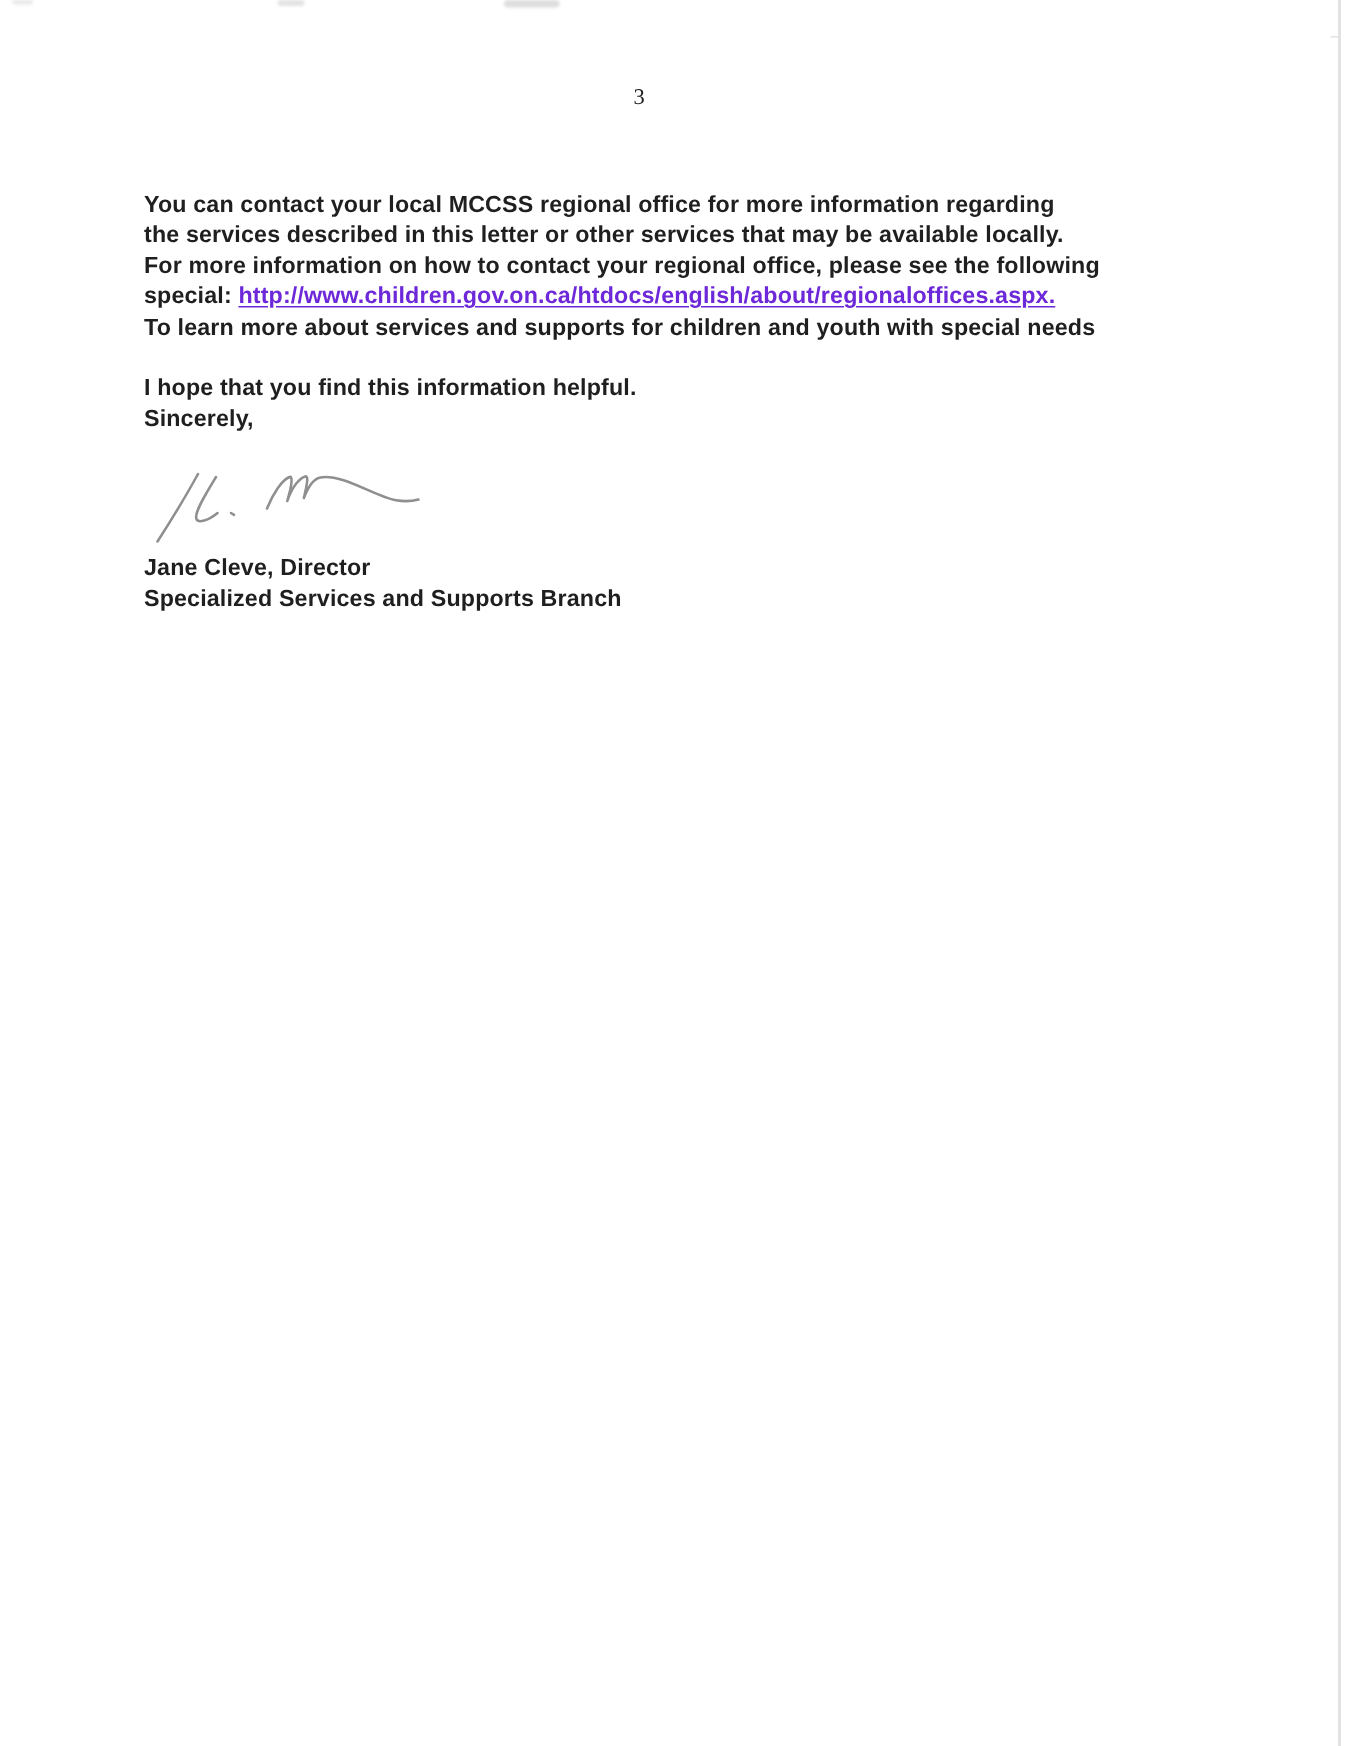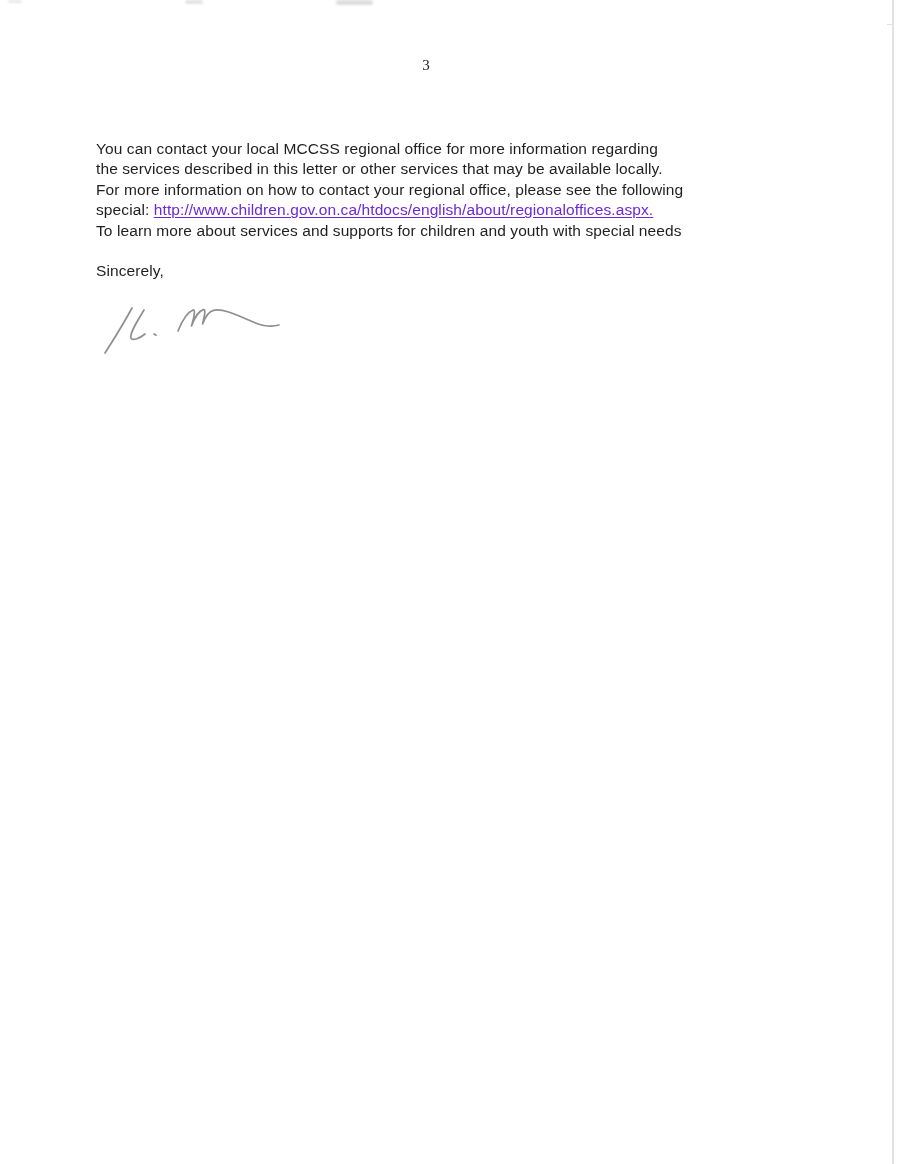--- a/index.html
+++ b/index.html
@@ -51,25 +51,26 @@
     width: 100px;
     text-align: center;
     font-family: "Liberation Serif", serif;
     font-size: 15px;
     color: #222;
   }
 
   .letter-body {
     position: absolute;
     left: 96px;
-    top: 139px;
+    top: 127px;
     width: 700px;
     font-size: 15.5px;
     line-height: 20.4px;
     letter-spacing: 0.1px;
+    font-weight: bold;
   }
   .letter-body p { margin: 0; }
   .para { margin-top: 20.4px; }
   .para-first { margin-top: 0; }
   .para-closing { margin-top: 17.6px; }
   .doc-link {
     color: #6d28d9;
     text-decoration: underline;
     text-underline-offset: 2px;
     cursor: pointer;
@@ -104,35 +105,40 @@
       <span>the services described in this letter or other services that may be available locally.</span><br>
       <span>For more information on how to contact your regional office, please see the following</span><br>
       <span><span>special: </span><span class="doc-link">http://www.children.gov.on.ca/htdocs/english/about/regionaloffices.aspx.</span></span>
     </p>
 
     <p class="para">
       <span>To learn more about services and supports for children and youth with special needs</span><br>
       <br>
     </p>
 
+    <p class="para">I hope that you find this information helpful.</p>
 
     <p class="para para-closing">Sincerely,</p>
 
     <div class="signature-wrap">
       <svg width="190" height="60" viewBox="0 0 190 60">
         <g fill="none" stroke="#8f8f8f" stroke-width="1.7" stroke-linecap="round" stroke-linejoin="round">
 
           <path d="M34,7 C28,18 16,38 7,52"></path>
 
           <path d="M46,9 C40,19 31,33 33,37 C34,40 41,38 47,33"></path>
           <path d="M56,33 l2,1.2"></path>
 
           <path d="M80,30 C84,20 90,11 95,9 C97,8.2 96.5,13 95.5,17.5 L93.5,25
                    C97,15 102,9.5 105.5,8.6 C107.6,8.1 106.8,13 105.8,17.5 L104.6,23
                    C107.8,14.5 112,10 115.5,9.3
                    C130,6.5 152,22 166,24.5 C172,25.5 178,24.8 181,24"></path>
         </g>
       </svg>
     </div>
 
+    <p class="signer-block">
+      <span>Jane Cleve, Director</span><br>
+      <span>Specialized Services and Supports Branch</span>
+    </p>
 
   </div>
 </div>
 
 </body></html>

